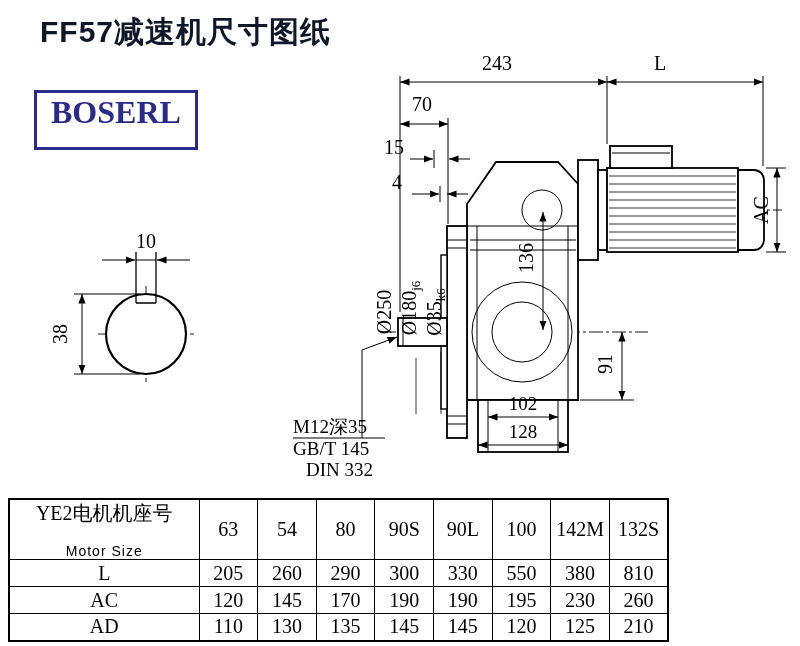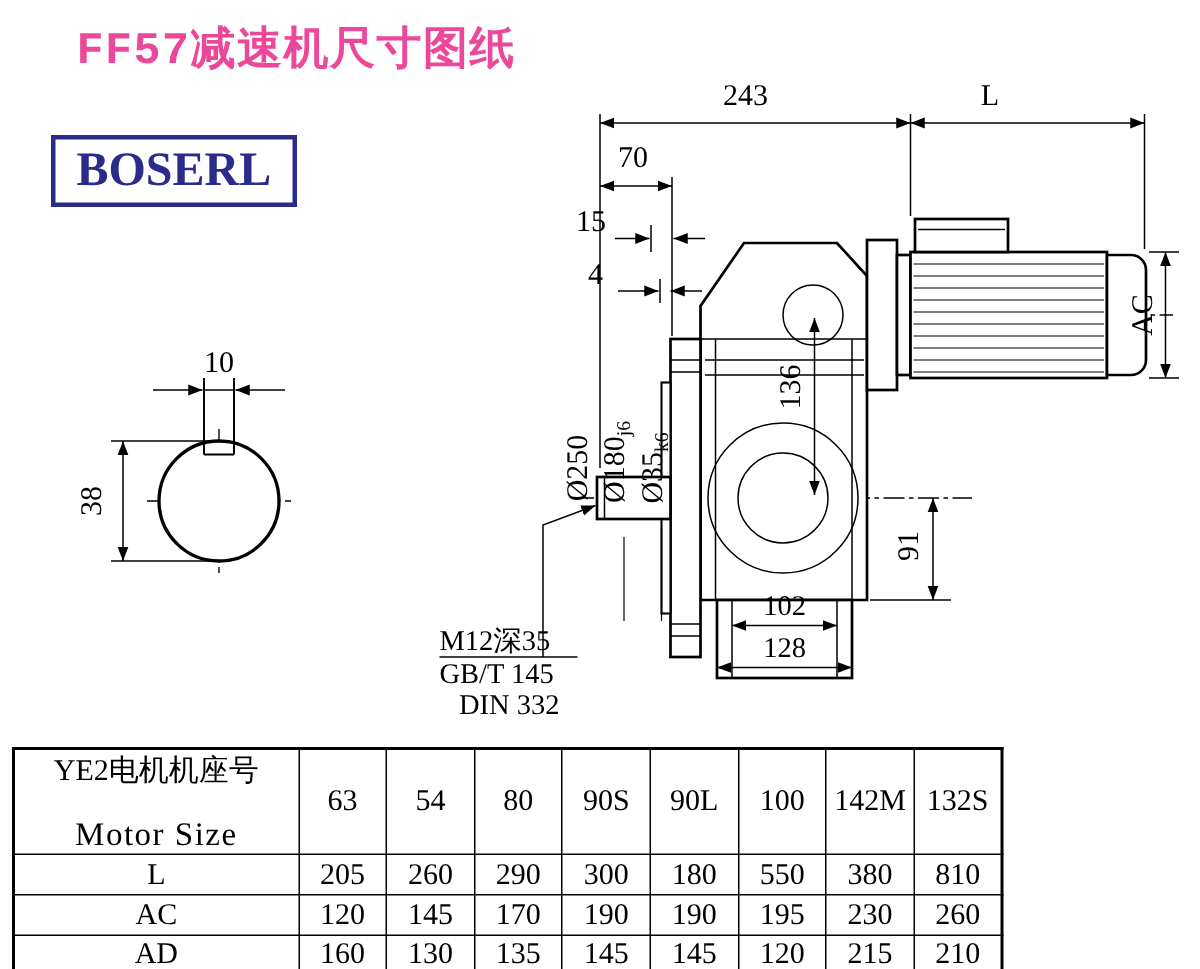--- a/index.html
+++ b/index.html
@@ -1,39 +1,39 @@
 <!DOCTYPE html>
 <html><head>
 <meta charset="utf-8">
 <style>
   html,body{margin:0;padding:0;background:#fff;}
   .page{position:relative;width:800px;height:646px;background:#fff;overflow:hidden;
         font-family:"Liberation Serif",serif;color:#000;}
-  .title{position:absolute;left:51px;top:12px;margin:0;font-size:30px;font-weight:700;
-         font-family:Liberation Mono, monospace;letter-spacing:1px;color:#ec4899;}
-  .logo{position:absolute;left:34px;top:90px;border:3px solid #2b2b8c;padding:1px 14px 4px;
+  .title{position:absolute;left:40px;top:12px;margin:0;font-size:30px;font-weight:700;
+         font-family:Liberation Sans, sans-serif;letter-spacing:1px;color:#0f172a;}
+  .logo{position:absolute;left:34px;top:90px;border:3px solid #2b2b8c;padding:1px 14px 16px;
         font-family:"Liberation Serif",serif;font-weight:700;font-size:32px;color:#2b2b8c;
         background:#fff;line-height:1.15;}
   .drawing{position:absolute;left:0;top:0;}
   
   .ol{fill:#fff;stroke:#000;stroke-width:1.8;}
   .thin{fill:none;stroke:#000;stroke-width:1;}
   .vthin{fill:none;stroke:#000;stroke-width:0.8;}
   .dim{fill:none;stroke:#000;stroke-width:1;}
   .cl{fill:none;stroke:#000;stroke-width:0.9;stroke-dasharray:14 3 3 3;}
   .dtext{font-family:"Liberation Serif",serif;font-size:20px;fill:#000;}
   .ntext{font-family:"Liberation Serif",serif;font-size:19px;fill:#000;}
   
   .size-table{position:absolute;left:8px;top:498px;width:661px;border-collapse:collapse;
               table-layout:fixed;border:2px solid #000;font-family:"Liberation Serif",serif;}
   .size-table td,.size-table th{border:1.5px solid #000;text-align:center;vertical-align:middle;
               padding:0;font-weight:400;font-size:20px;color:#000;}
   .head-row{height:57px;}
   .data-row{height:27px;}
-  .mono{font-family:Liberation Serif, serif;font-size:22px;letter-spacing:1px;margin-top:16px;}
+  .mono{font-family:Liberation Sans, sans-serif;font-size:14px;letter-spacing:1px;margin-top:16px;}
 </style>
 </head>
 <body>
 
 <div class="page">
 
   <h1 class="title">FF57减速机尺寸图纸</h1>
 
   <div class="logo">
     <span>BOSERL</span>
@@ -183,43 +183,43 @@
         <th>100</th>
         <th>142M</th>
         <th>132S</th>
       </tr>
       <tr class="data-row">
         <td>L</td>
         <td>205</td>
         <td>260</td>
         <td>290</td>
         <td>300</td>
-        <td>180</td>
+        <td>330</td>
         <td>550</td>
         <td>380</td>
         <td>810</td>
       </tr>
       <tr class="data-row">
         <td>AC</td>
         <td>120</td>
         <td>145</td>
         <td>170</td>
         <td>190</td>
         <td>190</td>
         <td>195</td>
         <td>230</td>
         <td>260</td>
       </tr>
       <tr class="data-row">
         <td>AD</td>
-        <td>160</td>
+        <td>110</td>
         <td>130</td>
         <td>135</td>
         <td>145</td>
         <td>145</td>
         <td>120</td>
-        <td>215</td>
+        <td>125</td>
         <td>210</td>
       </tr>
     </tbody>
   </table>
 
 </div>
 
 </body></html>

